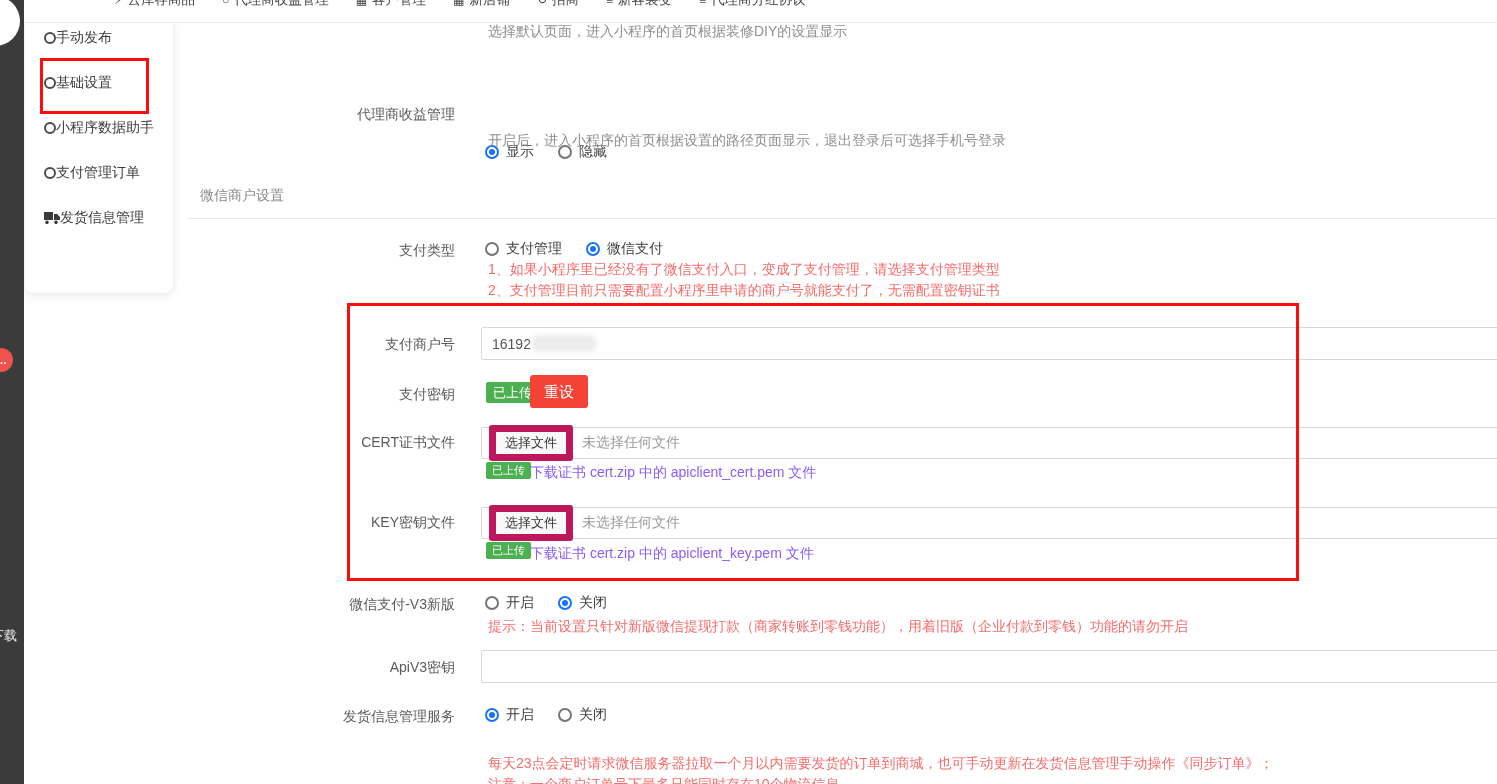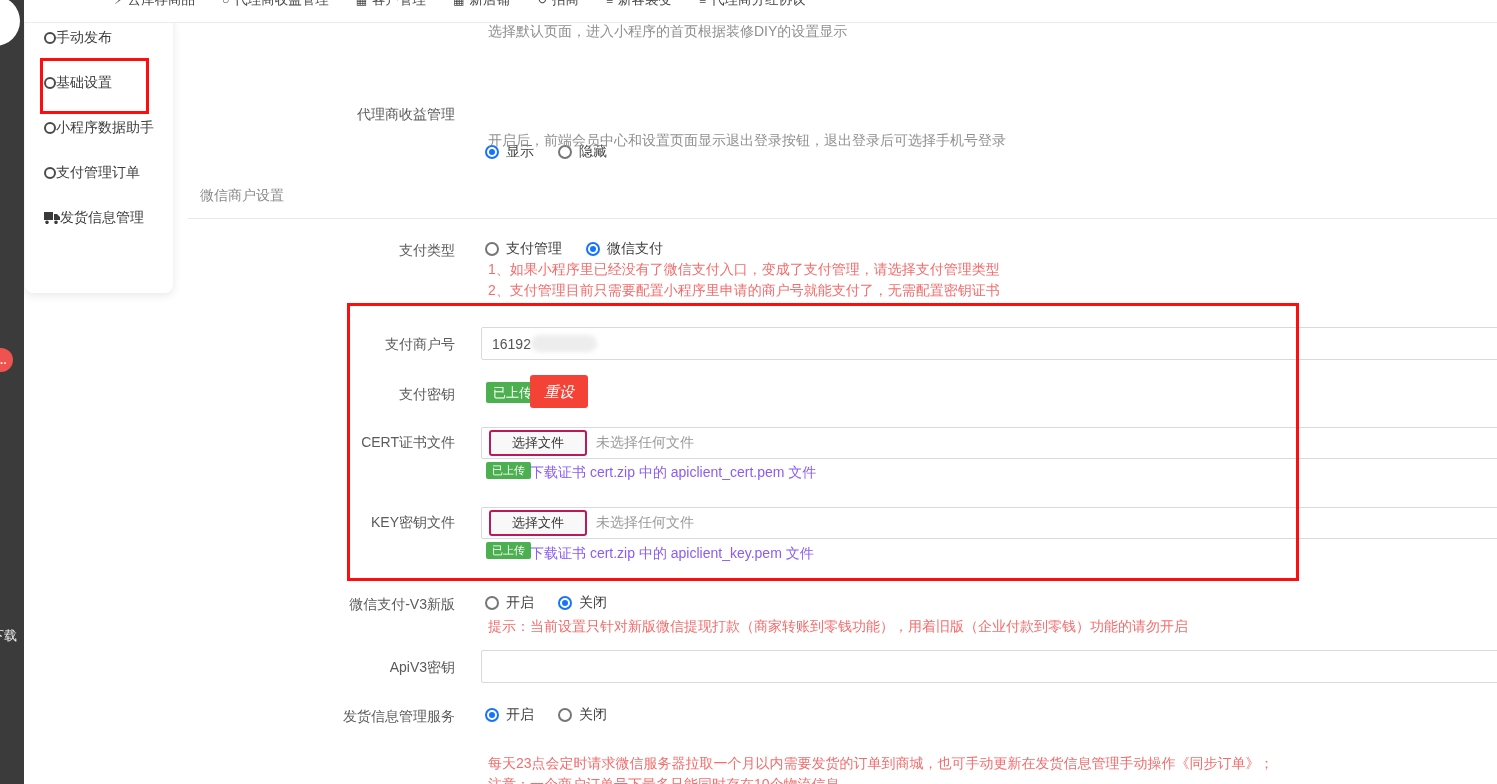--- a/index.html
+++ b/index.html
@@ -48,25 +48,25 @@
   .txt-input{position:absolute;height:33px;border:1px solid #d9d9d9;border-radius:2px;background:#fff;
     font-size:14px;color:#555;padding:0 10px;box-sizing:border-box;outline:none;
     font-family:"Liberation Sans","DejaVu Sans",sans-serif;}
   .blur-patch{position:absolute;left:355px;top:321px;width:66px;height:17px;background:#ededed;
     border-radius:9px;filter:blur(2px);}
   .badge{display:inline-block;background:#4caf50;color:#fff;font-size:12px;
     padding:4px 7px;border-radius:2px;line-height:1;text-align:right;}
   .badge.small{font-size:11px;padding:3px 6px;}
   .reset-btn{position:absolute;background:#f44336;color:#fff;font-size:15px;border:none;
     padding:9px 14px;border-radius:3px;cursor:pointer;line-height:1;
-    font-family:"Liberation Sans","DejaVu Sans",sans-serif;font-style:italic;}
+    font-family:"Liberation Sans","DejaVu Sans",sans-serif;}
   .file-box{position:absolute;height:32px;border:1px solid #d9d9d9;border-radius:2px;background:#fff;
     display:flex;align-items:center;gap:9px;padding-left:7px;box-sizing:border-box;}
-  .file-btn{background:#f8f8f8;border:2px solid #be185d;border-radius:3px;color:#333;
-    font-size:13px;padding:3px 21px;cursor:pointer;line-height:1.3;
+  .file-btn{background:#f8f8f8;border:7px solid #be185d;border-radius:3px;color:#333;
+    font-size:13px;padding:3px 9px;cursor:pointer;line-height:1.3;
     font-family:"Liberation Sans","DejaVu Sans",sans-serif;}
   .file-none{color:#9a9a9a;font-size:14px;}
   .graynote{color:#8b5cf6;font-size:14px;white-space:nowrap;}
   .big-red-box{position:absolute;left:171px;top:289px;width:946px;height:272px;
     border:3px solid #fd0d0d;pointer-events:none;z-index:2;}
 </style>
 </head>
 <body>
 
 <div class="rail">
@@ -140,21 +140,21 @@
 
   <div class="abs hint" style="left:312px;top:9px;">选择默认页面，进入小程序的首页根据装修DIY的设置显示</div>
 
   <div class="abs rowlabel" style="top:92px;">代理商收益管理</div>
   <div class="abs radio-row" style="left:309px;top:102px;margin-top:27px;">
     <span class="radio checked"></span>
     <span class="radio-label">显示</span>
     <span class="radio"></span>
     <span class="radio-label">隐藏</span>
   </div>
-  <div class="abs hint" style="left:312px;top:118px;">开启后，前端会员中心和设置页面显示退出登录按钮，退出登录后可选择手机号登录</div>
+  <div class="abs hint" style="left:312px;top:118px;">开启后，进入小程序的首页根据设置的路径页面显示，退出登录后可选择手机号登录</div>
 
   <div class="abs section-title" style="left:24px;top:173px;">微信商户设置</div>
   <div class="abs divider" style="top:204px;"></div>
 
   <div class="abs rowlabel" style="top:228px;">支付类型</div>
   <div class="abs radio-row" style="left:309px;top:226px;justify-content:flex-end;">
     <span class="radio"></span>
     <span class="radio-label">支付管理</span>
     <span class="radio checked"></span>
     <span class="radio-label">微信支付</span>

